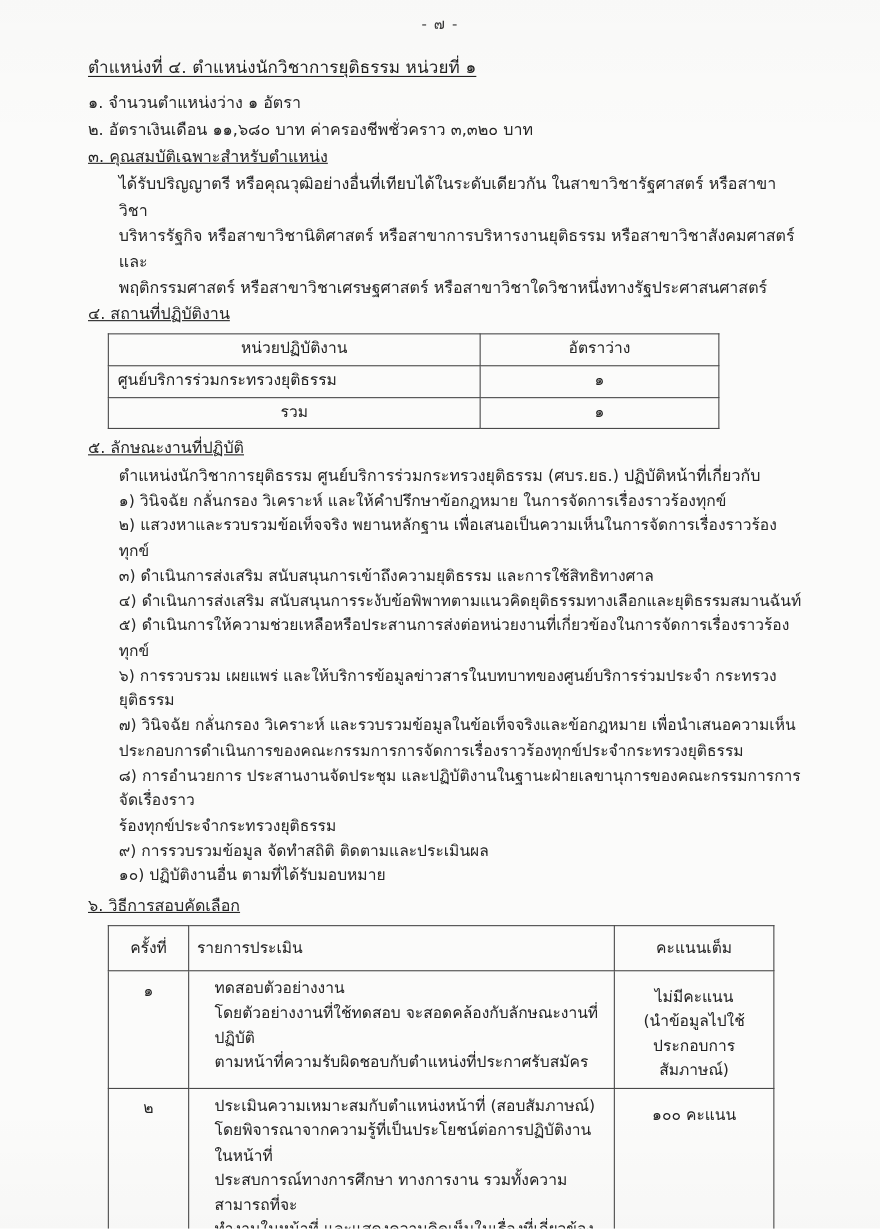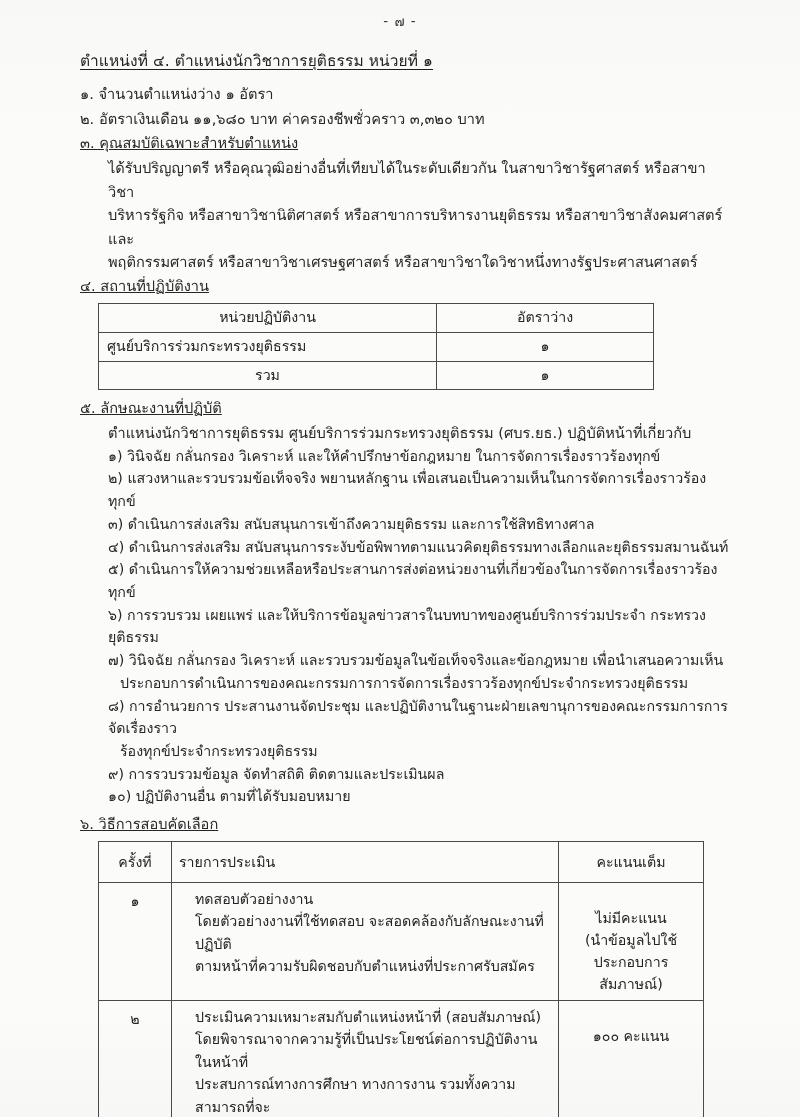--- a/index.html
+++ b/index.html
@@ -57,21 +57,21 @@
     color: #262626;
   }
   .sub-item {
     font-size: 14.2px;
     line-height: 1.60;
     margin: 0 0 0 38px;
     color: #262626;
   }
   .sub-item .cont {
     display: block;
-    margin-left: 12px;
+    margin-left: 0;
   }
   
   table {
     border-collapse: collapse;
     color: #232323;
   }
   .tbl-units {
     width: 556px;
     margin: 5px 0 6px 28px;
     font-size: 14.2px;
@@ -106,21 +106,21 @@
     font-weight: normal;
     text-align: center;
     vertical-align: middle;
     padding-top: 9px;
     padding-bottom: 9px;
   }
   .tbl-method .c-round  { width: 58px;  text-align: center; }
   .tbl-method .c-item   { width: 372px; text-align: left; }
   .tbl-method .c-score  { width: 130px; text-align: center; }
   .tbl-method td.c-round { padding-top: 7px; }
-  .tbl-method td.c-score { padding-top: 24px; }
+  .tbl-method td.c-score { padding-top: 13px; }
   .score-lines div { line-height: 1.55; }
   .item-lines div { line-height: 1.58; margin-left: 16px; }
   .spacer-sm { height: 4px; }
 </style>
 </head>
 <body>
 
 <div class="page">
 
   <div class="page-number">- ๗ -</div>

